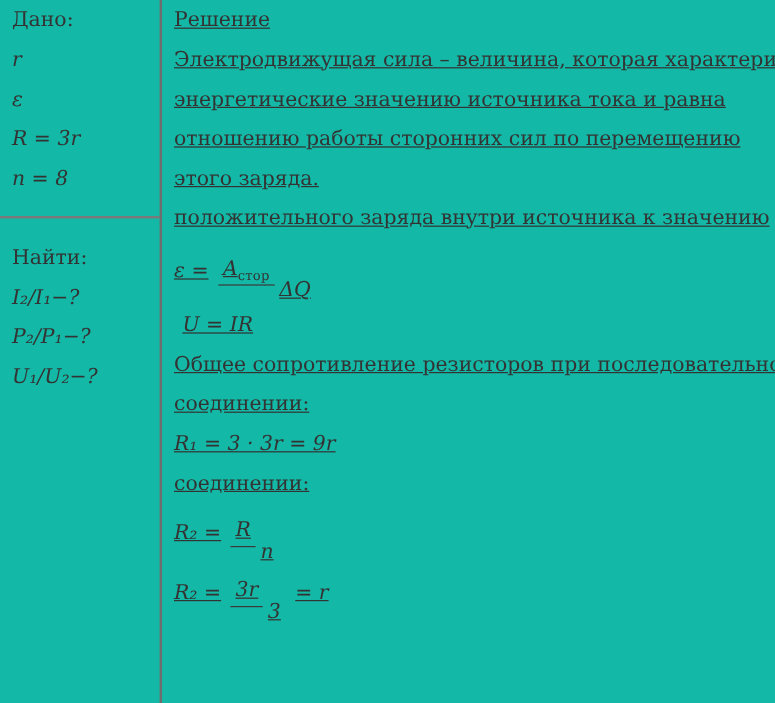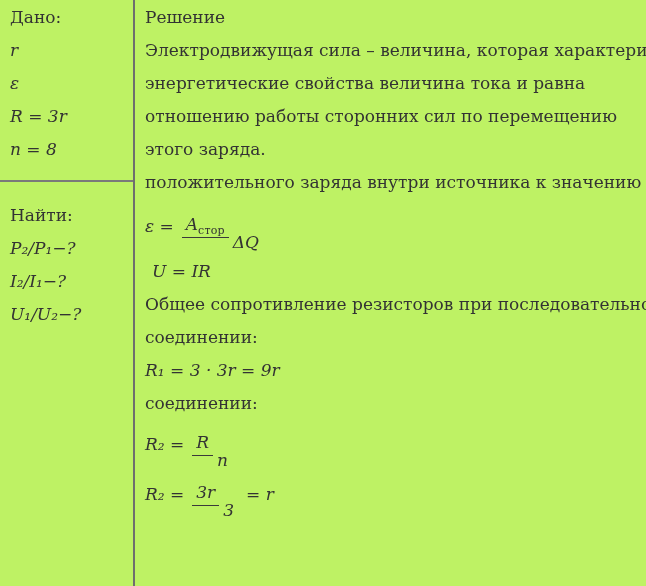--- a/index.html
+++ b/index.html
@@ -1,20 +1,20 @@
 <!DOCTYPE html>
 <html><head>
 <meta charset="utf-8">
 <style>
   html, body { margin: 0; padding: 0; background: #ffffff; }
   .sheet {
     position: relative;
     width: 646px;
     height: 586px;
-    background: #bef264;
+    background: #14b8a6;
     font-family: "DejaVu Serif", serif;
     font-size: 17px;
     color: #333333;
     overflow: hidden;
   }
   
   .left-col {
     position: absolute;
     left: 0; top: 0;
     width: 133px;
@@ -26,20 +26,21 @@
     position: absolute;
     left: 133px; top: 0;
     width: 2px; height: 100%;
     background: #6e6e6e;
   }
   .right-col {
     position: absolute;
     left: 145px; top: 0;
     width: 501px;
     height: 100%;
+    text-decoration: underline;
   }
   
   .line {
     height: 33px;
     display: flex;
     align-items: center;
     white-space: nowrap;
   }
   .hline {
     height: 2px;
@@ -94,32 +95,32 @@
 <div class="sheet">
 
   <div class="left-col">
     <div class="line">Дано:</div>
     <div class="line math">r</div>
     <div class="line math">ε</div>
     <div class="line math">R = 3r</div>
     <div class="line math">n = 8</div>
     <div class="hline given-find-divider"></div>
     <div class="line">Найти:</div>
+    <div class="line math">I₂/I₁−?</div>
     <div class="line math">P₂/P₁−?</div>
-    <div class="line math">I₂/I₁−?</div>
     <div class="line math">U₁/U₂−?</div>
   </div>
 
   <div class="v-divider"></div>
 
   <div class="right-col">
     <div class="line">Решение</div>
 
     <div class="line">Электродвижущая сила – величина, которая характеризует</div>
-    <div class="line">энергетические свойства величина тока и равна</div>
+    <div class="line">энергетические значению источника тока и равна</div>
     <div class="line">отношению работы сторонних сил по перемещению</div>
     <div class="line">этого заряда.</div>
     <div class="line">положительного заряда внутри источника к значению</div>
 
     <div class="frac-row tall">
       <span class="math">ε =</span>
       <span class="frac">
         <span class="frac-num"><span>A</span><span class="frac-sub">стор</span></span>
         <span class="frac-den">ΔQ</span>
       </span>

